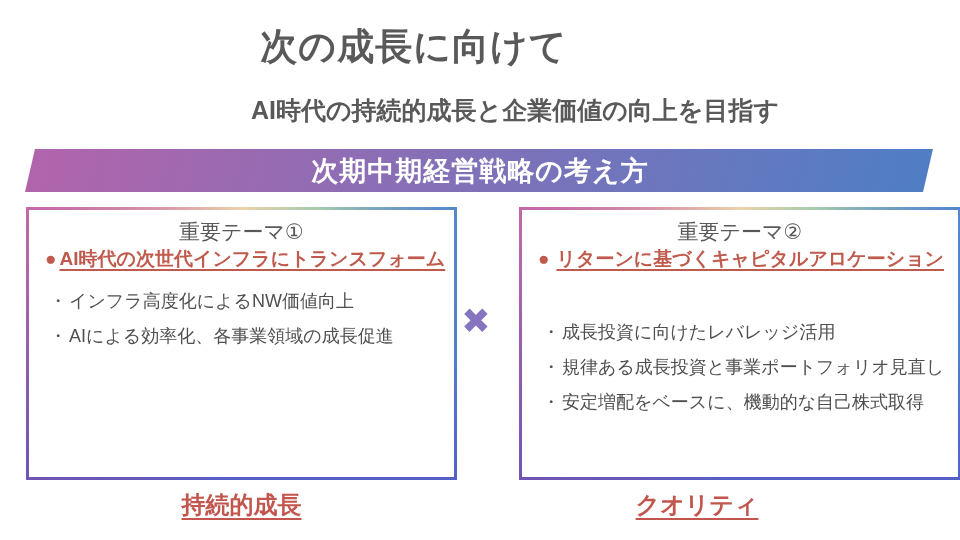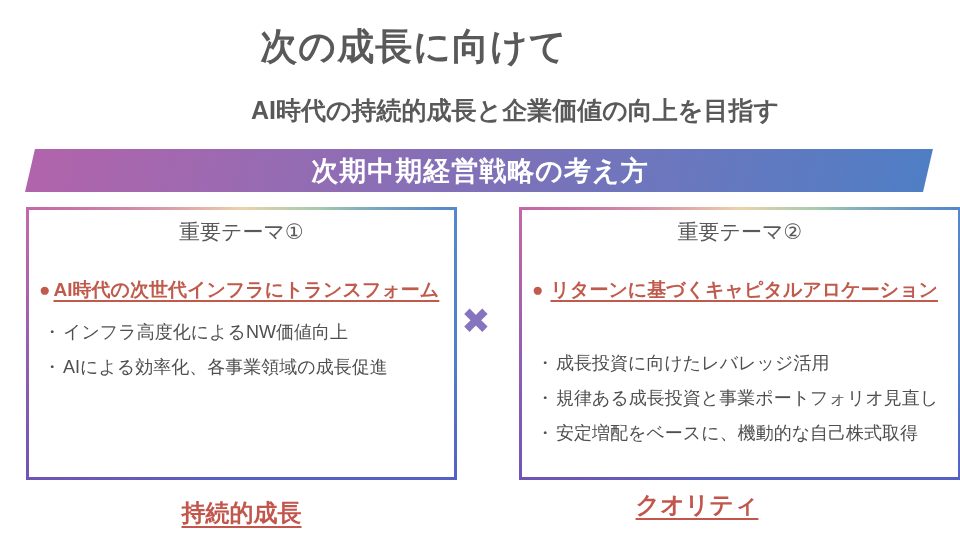--- a/index.html
+++ b/index.html
@@ -32,26 +32,26 @@
     padding:3px;
     background:conic-gradient(from 0deg at 50% 50%,
       #ecd2ab 0deg,#a5cbac 30deg,#5587cc 58deg,#4f7fc8 95deg,
       #5560c6 122deg,#5560c6 185deg,#6f55b4 238deg,
       #c368a8 302deg,#dfa9a8 338deg,#ecd2ab 360deg);
   }
   .box-left{left:26px;width:431px;}
   .box-right{left:519px;width:442px;}
   .box-inner{
     width:100%;height:100%;box-sizing:border-box;background:#ffffff;
-    padding:5px 10px;
+    padding:5px 16px;
   }
   .box-header{
     text-align:center;font-size:21px;color:#595959;margin-top:3px;
   }
-  .key-list{margin-top:31px;}
+  .key-list{}
   .key-item{
     font-size:19px;font-weight:bold;color:#c05a4c;
     line-height:26px;margin-bottom:10px;white-space:nowrap;
   }
   .key-item .bullet{margin-right:3px;text-decoration:none;}
   .box-right .key-item .bullet{margin-right:7px;}
   .key-item .key-text{
     text-decoration:underline;
     text-decoration-thickness:1.5px;text-underline-offset:4px;
   }
@@ -65,21 +65,21 @@
   .sub-item .dot{margin-right:2px;}
   .multiply{
     position:absolute;left:454px;top:301px;width:44px;
     text-align:center;font-size:35px;font-weight:bold;color:#8774be;
     line-height:40px;
   }
   .footer-label{
     position:absolute;top:489px;
     text-align:center;font-size:24px;font-weight:bold;color:#c2564d;
   }
-  .footer-left{left:26px;width:431px;margin-top:8px;}
+  .footer-left{left:26px;width:431px;}
   .footer-right{left:476px;width:442px;font-family:Liberation Mono, monospace;}
   .footer-label span{
     text-decoration:underline;
     text-decoration-thickness:2px;text-underline-offset:5px;
   }
 </style>
 </head>
 <body>
 
 <div class="slide-title">次の成長に向けて</div>

